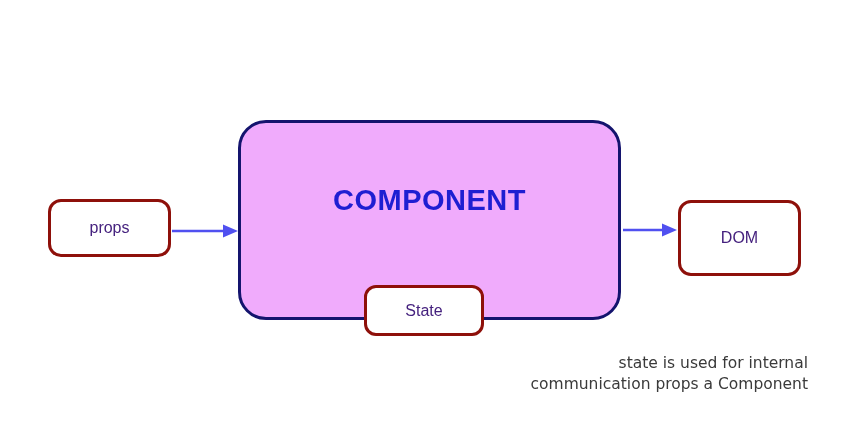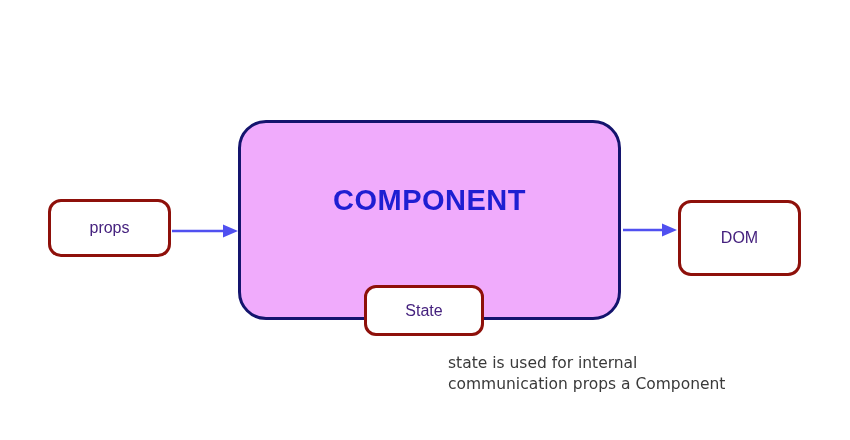--- a/index.html
+++ b/index.html
@@ -83,20 +83,21 @@
   }
   .caption {
     position: absolute;
     left: 448px;
     top: 353px;
     width: 360px;
     color: #3a3a3a;
     font-size: 15.5px;
     line-height: 21px;
     font-family: "DejaVu Sans", sans-serif;
+    text-align: right;
   }
 </style>
 </head>
 <body>
 
 <div class="canvas">
 
   <svg class="arrow-layer" viewBox="0 0 850 440" xmlns="http://www.w3.org/2000/svg">
     <g>
       <line x1="172" y1="231" x2="226" y2="231" stroke="#5050f0" stroke-width="2.6"></line>

